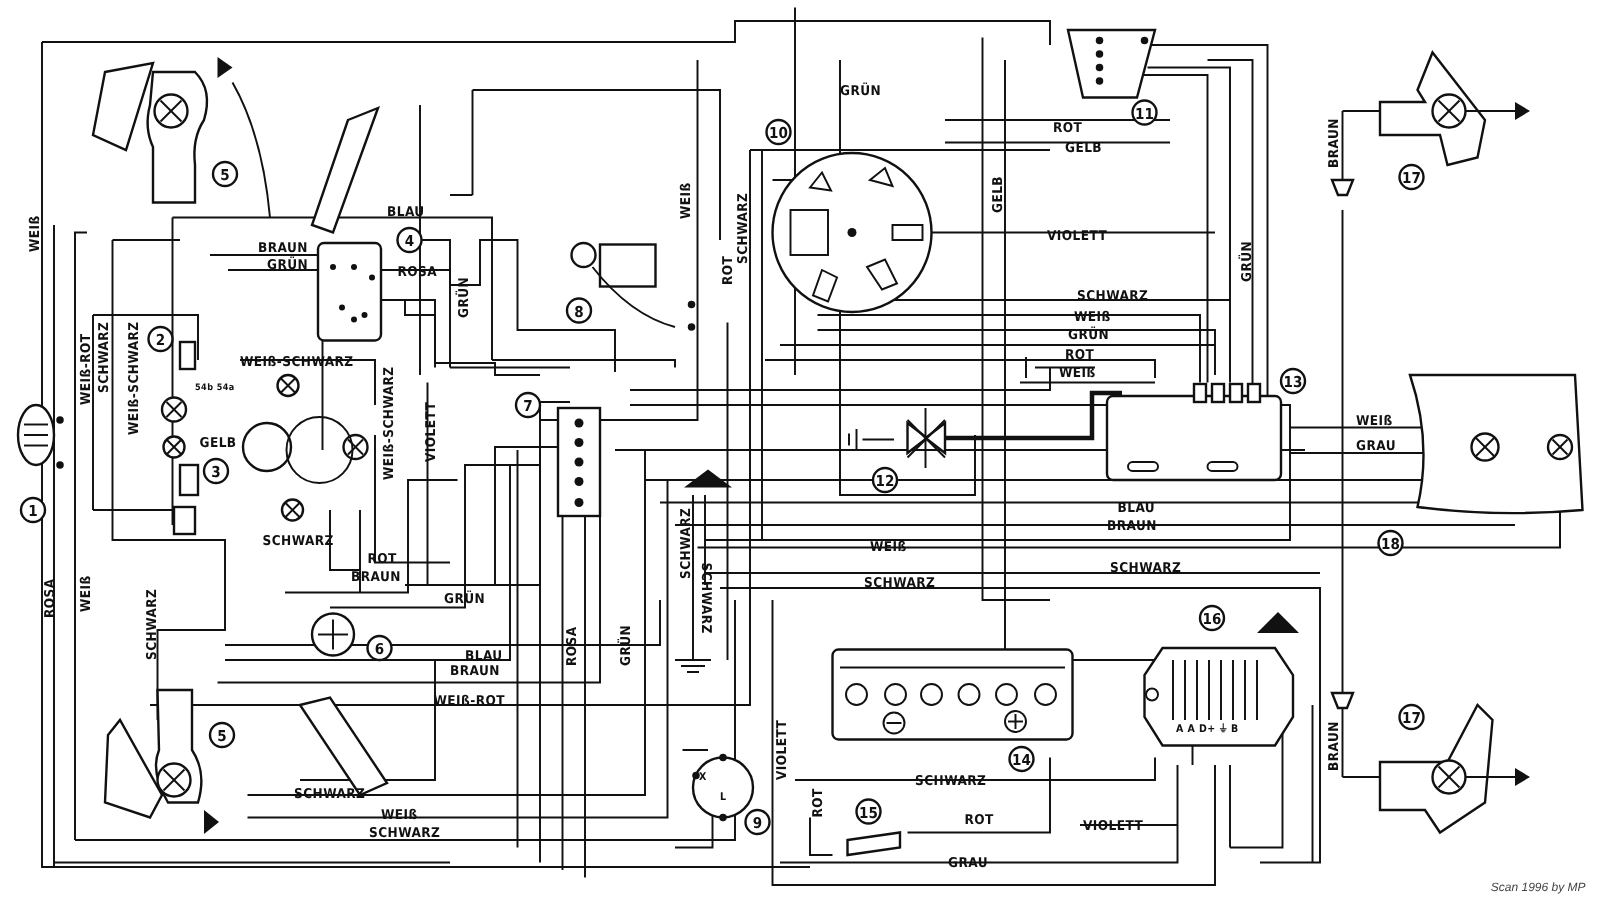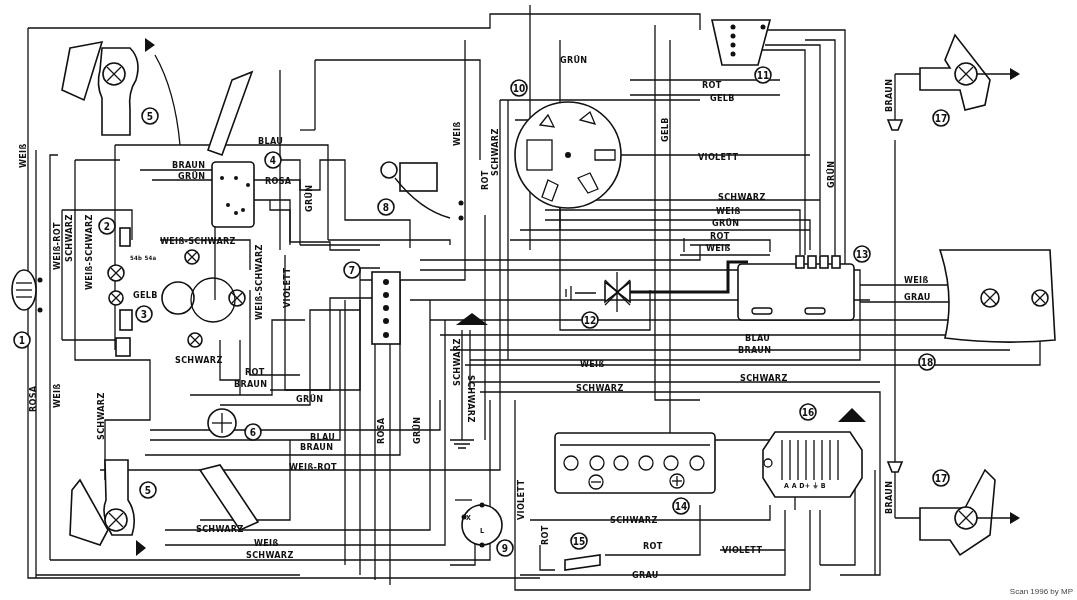--- a/index.html
+++ b/index.html
@@ -4,21 +4,21 @@
 <style>
   html,body{margin:0;padding:0;background:#ffffff;}
   body{width:1077px;height:600px;position:relative;overflow:hidden;font-family:"Liberation Sans",sans-serif;}
   #diagram{position:absolute;left:0;top:0;width:1077px;height:600px;}
   svg text{font-family:"DejaVu Sans Condensed","DejaVu Sans",sans-serif;font-weight:bold;fill:#111;}
   .lbl{font-size:9px;letter-spacing:0.3px;}
   .num{font-size:10px;font-weight:bold;}
   .w{stroke:#111;stroke-width:1.3;fill:none;}
   .thick{stroke:#111;stroke-width:3;fill:none;}
   .part{stroke:#111;stroke-width:1.6;fill:#fff;}
-  .credit{position:absolute;right:4px;bottom:4px;font-size:8px;color:#444;font-family:"Liberation Sans",sans-serif;}
+  .credit{position:absolute;right:20px;bottom:4px;font-size:8px;color:#444;font-family:"Liberation Sans",sans-serif;font-style:italic;}
 </style>
 </head>
 <body>
 
 <svg id="diagram" viewBox="0 0 1077 600" xmlns="http://www.w3.org/2000/svg">
 
   <g>
     <path class="w" d="M28 28 H490 V14 H700 V30 M28 28 V578 H540"></path>
     <path class="w" d="M36 578 V150 M36 575 H300"></path>
     <path class="w" d="M50 560 V155 H58"></path>

